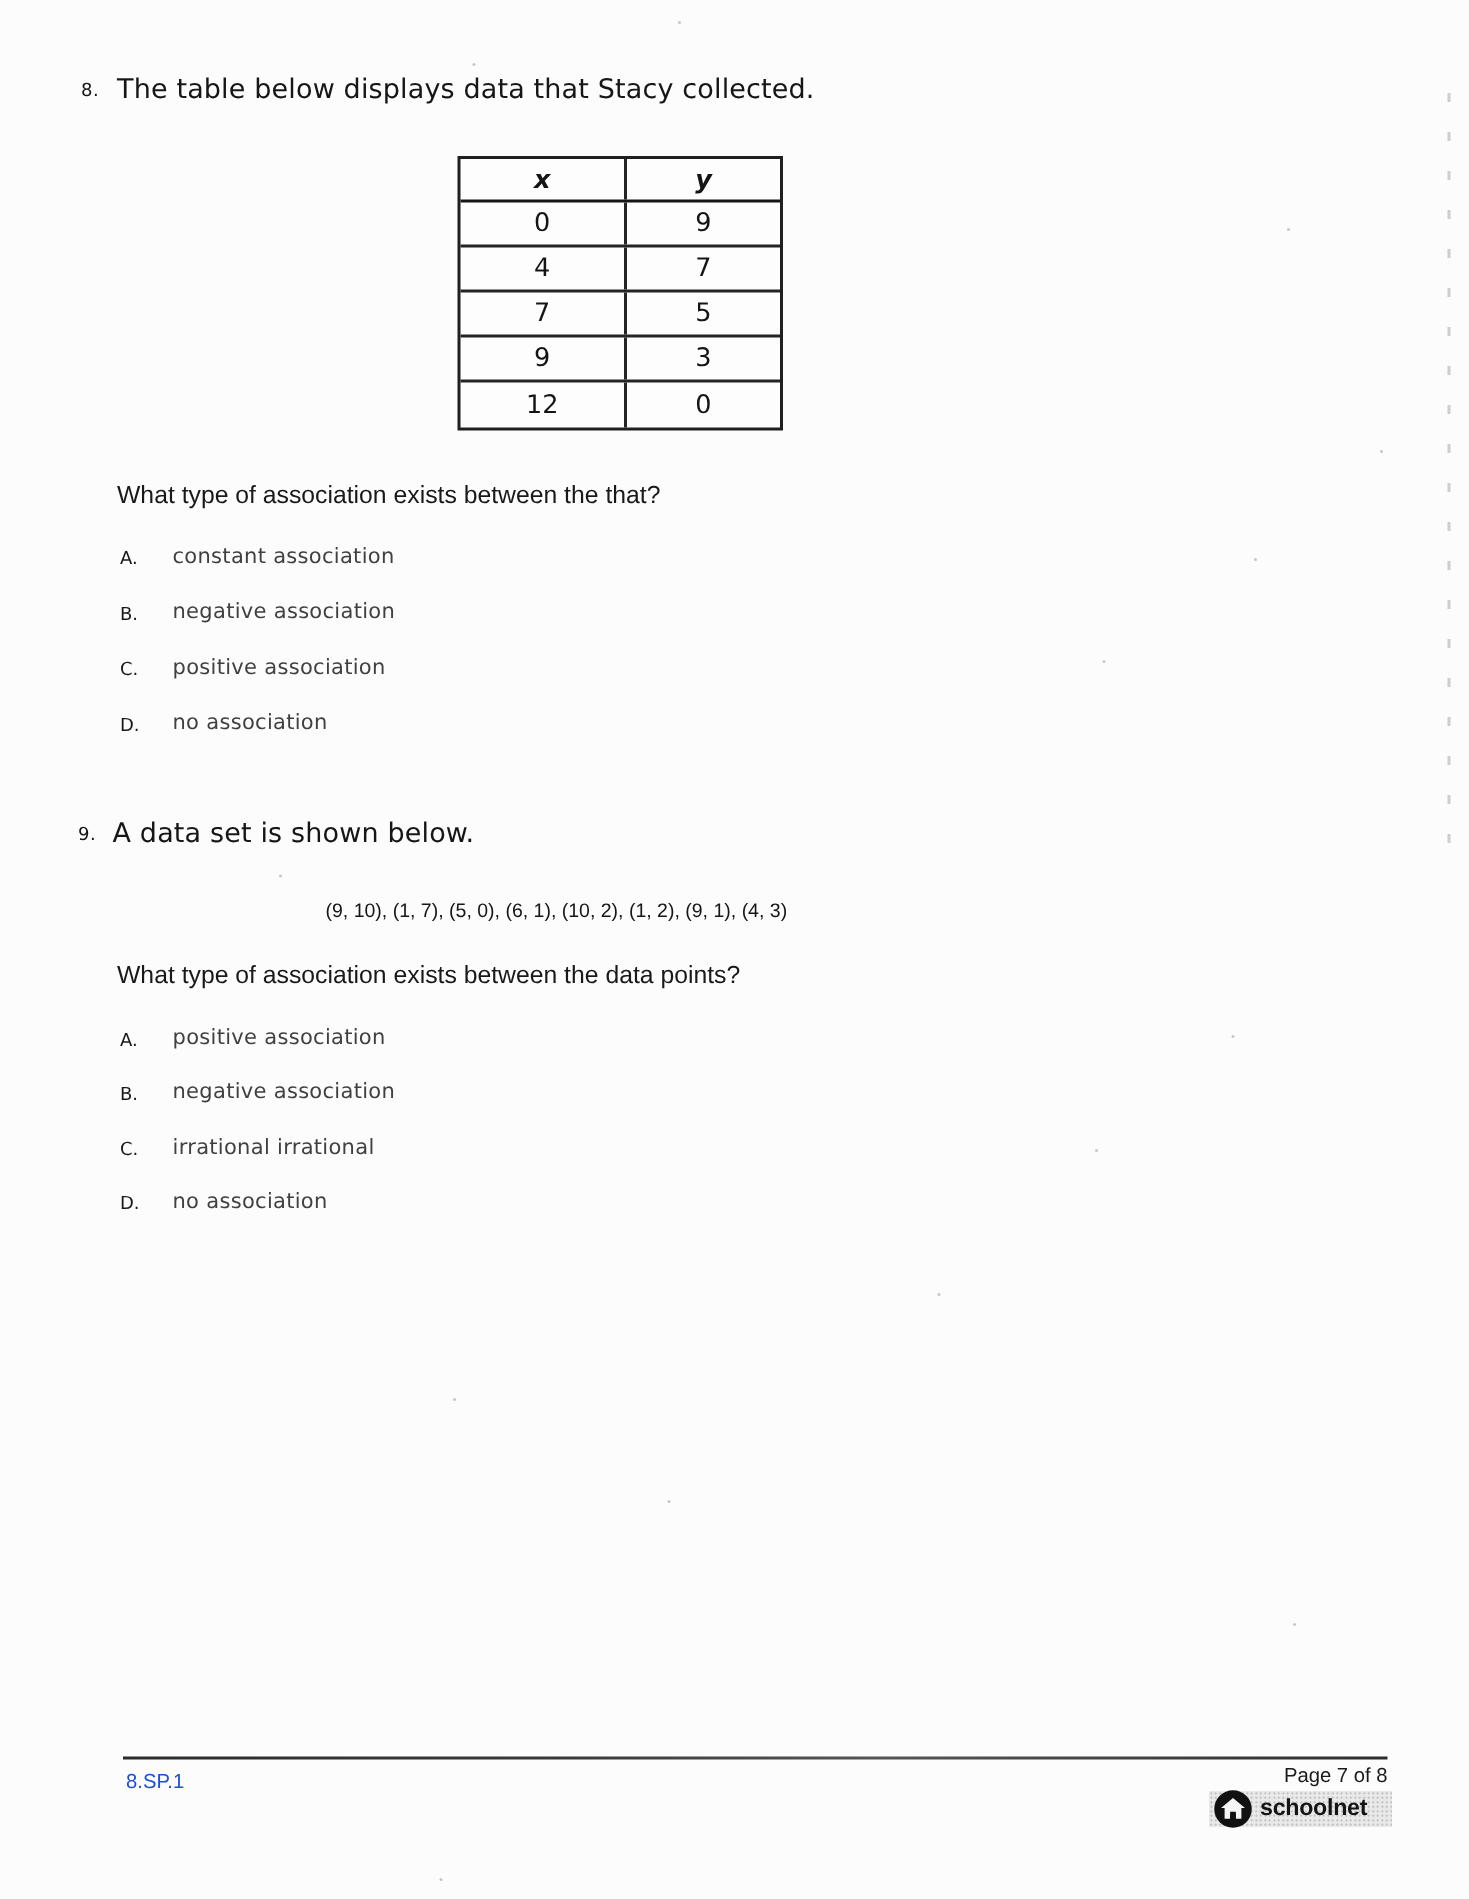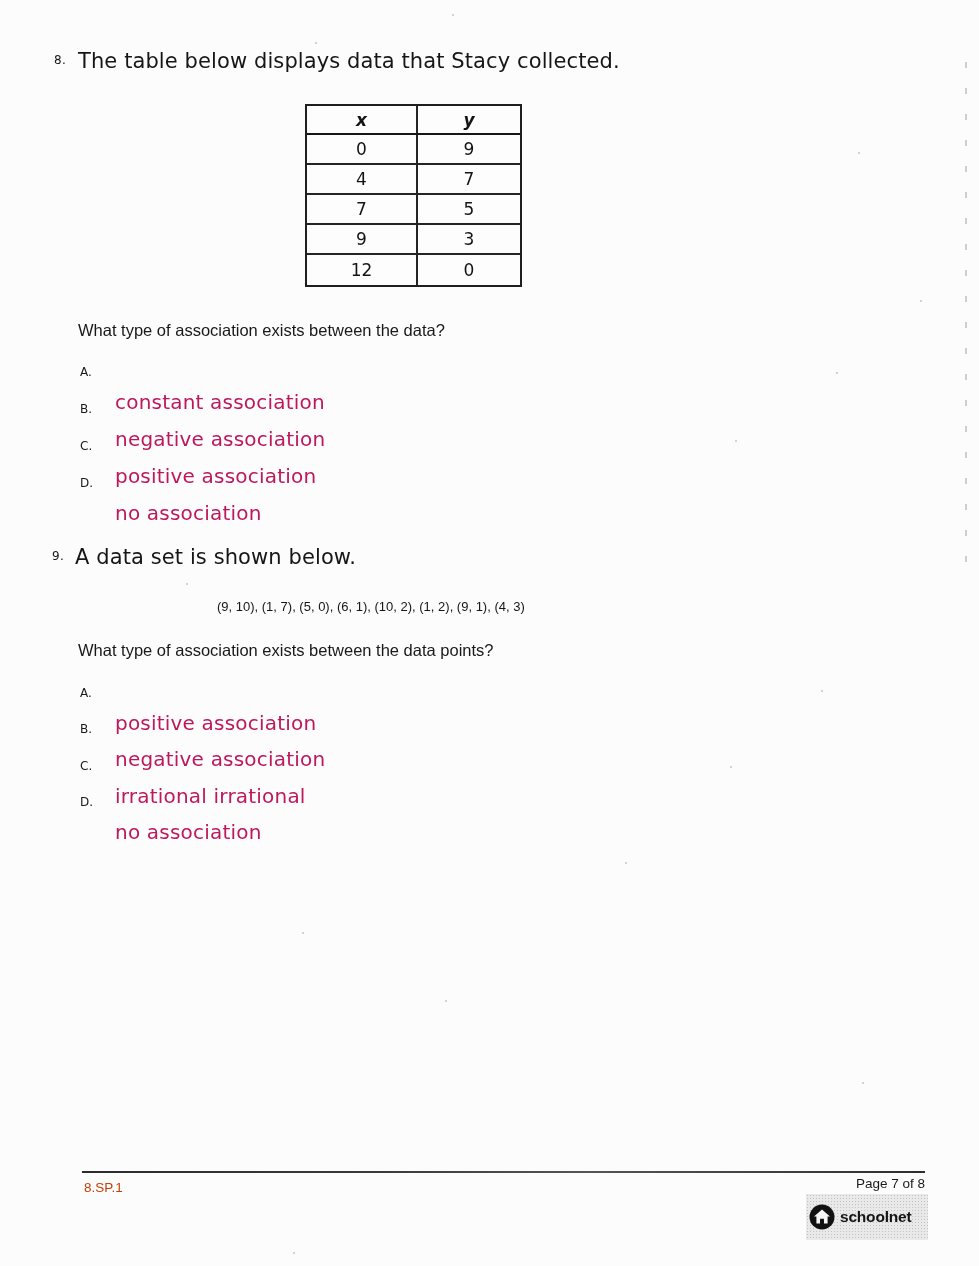--- a/index.html
+++ b/index.html
@@ -13,21 +13,21 @@
   }
   .abs { position:absolute; }
 
   
   .qnum {
     font-size:12px;
     color:#161616;
     letter-spacing:0.3px;
   }
   .qprompt {
-    font-size:21px;
+    font-size:18px;
     letter-spacing:0.1px;
     color:#161616;
     white-space:nowrap;
   }
   .qstem {
     font-family:"Liberation Sans", sans-serif;
     font-size:16.5px;
     color:#191919;
     white-space:nowrap;
   }
@@ -46,24 +46,23 @@
     align-items:flex-start;
     white-space:nowrap;
   }
   .clabel {
     font-size:12px;
     width:35px;
     padding-top:2px;
     color:#181818;
   }
   .ctext {
-    font-size:20px;
-    color:#be185d;
+    font-size:14px;
+    color:#404040;
     letter-spacing:0.2px;
-    margin-top:27px;
   }
 
   
   .qtable {
     position:absolute;
     left:305px;
     top:104px;
     width:217px;
     border:2px solid #1f1f1f;
     background:#fdfdfd;
@@ -83,32 +82,32 @@
   .footer-rule {
     position:absolute;
     left:82px; top:1171px;
     width:843px; height:2px;
     background:linear-gradient(90deg,#2c2c2c 0%,#3a3a3a 35%,#555 60%,#2e2e2e 100%);
   }
   .footer-standard {
     position:absolute;
     left:84px; top:1180px;
     font-family:"Liberation Sans", sans-serif;
-    font-size:13.5px; color:#c2410c;
+    font-size:13.5px; color:#1d4ed8;
   }
   .footer-page {
     position:absolute;
     top:1176px; right:54px;
     font-family:"Liberation Sans", sans-serif;
     font-size:13.5px; color:#1a1a1a;
   }
   .logo-band {
     position:absolute;
     top:1194px; right:51px;
-    width:122px; height:46px;
+    width:122px; height:24px;
     display:flex; align-items:center; gap:5px;
     padding-left:3px;
     background-color:#e9e9e9;
     background-image:radial-gradient(#c2c2c2 0.6px, transparent 0.7px);
     background-size:3px 3px;
   }
   .logo-text {
     font-family:"Liberation Sans", sans-serif;
     font-weight:bold;
     font-size:15.5px;
@@ -163,21 +162,21 @@
     <div class="trow">
       <div class="tcell c1">9</div>
       <div class="tcell c2">3</div>
     </div>
     <div class="trow">
       <div class="tcell c1">12</div>
       <div class="tcell c2">0</div>
     </div>
   </div>
 
-  <span class="abs qstem" style="left:78px; top:321px;">What type of association exists between the data?</span>
+  <span class="abs qstem" style="left:78px; top:321px;">What type of association exists between the that?</span>
 
   <div class="choice" style="top:363px;">
     <span class="clabel">A.</span>
     <span class="ctext">constant association</span>
   </div>
   <div class="choice" style="top:400px;">
     <span class="clabel">B.</span>
     <span class="ctext">negative association</span>
   </div>
   <div class="choice" style="top:437px;">

